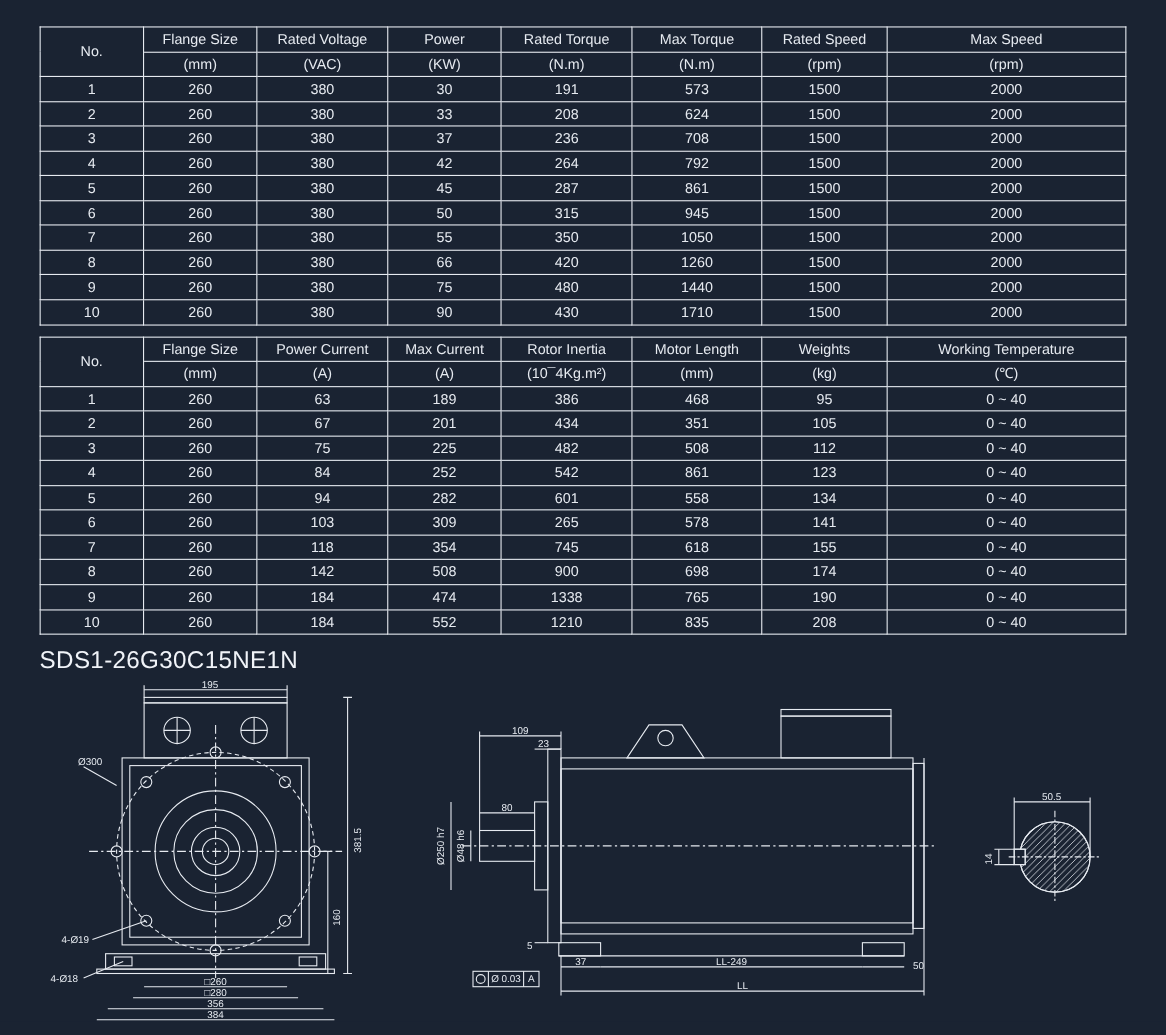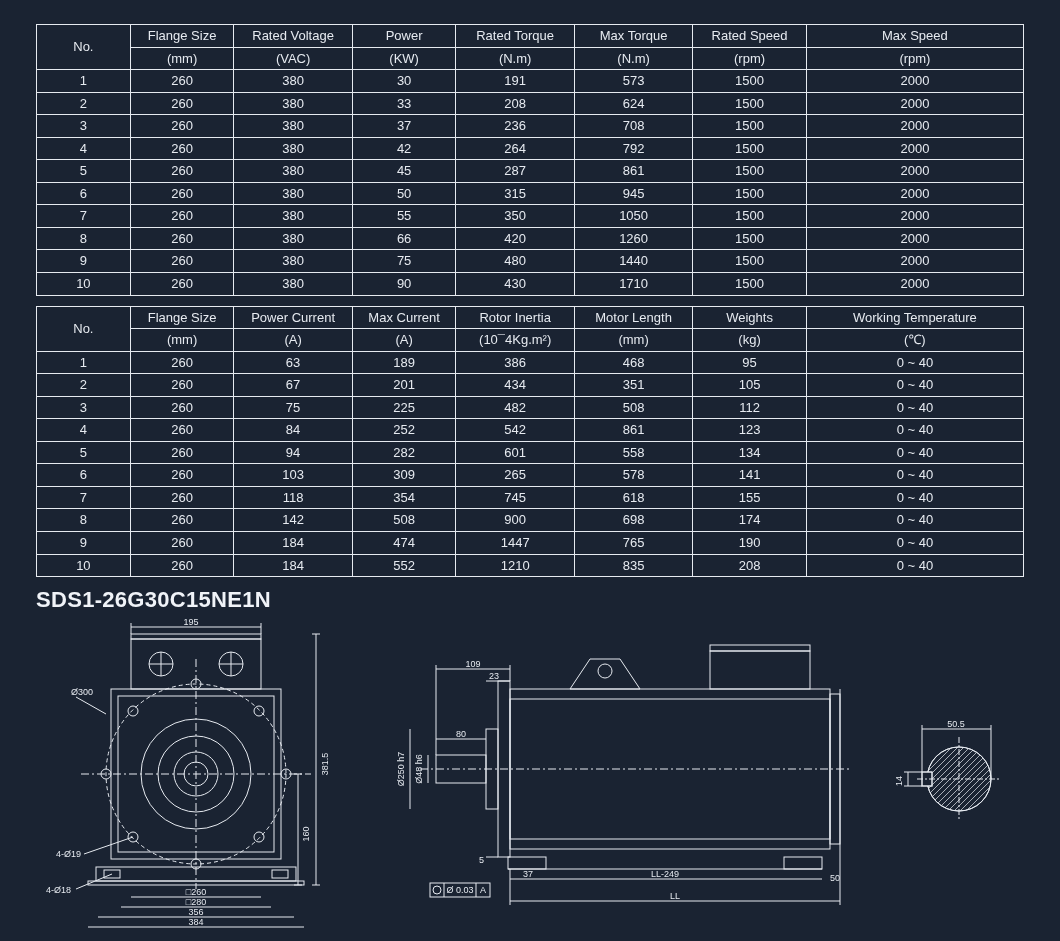--- a/index.html
+++ b/index.html
@@ -15,21 +15,21 @@
     box-sizing: border-box;
   }
   h1.title {
     font-weight: 400;
     font-size: 26px;
     margin: 0 0 8px 0;
     letter-spacing: 0.3px;
     color: #f0f3f8;
   }
   h2.model {
-    font-weight: 700;
+    font-weight: 400;
     font-size: 22px;
     margin: 6px 0 6px 0;
     letter-spacing: 0.3px;
     color: #f0f3f8;
   }
   table.param {
     border-collapse: collapse;
     width: 100%;
     table-layout: fixed;
     font-size: 13px;
@@ -319,21 +319,21 @@
           <td>900</td>
           <td>698</td>
           <td>174</td>
           <td>0 ~ 40</td>
         </tr>
         <tr>
           <td>9</td>
           <td>260</td>
           <td>184</td>
           <td>474</td>
-          <td>1447</td>
+          <td>1338</td>
           <td>765</td>
           <td>190</td>
           <td>0 ~ 40</td>
         </tr>
         <tr>
           <td>10</td>
           <td>260</td>
           <td>184</td>
           <td>552</td>
           <td>1210</td>

